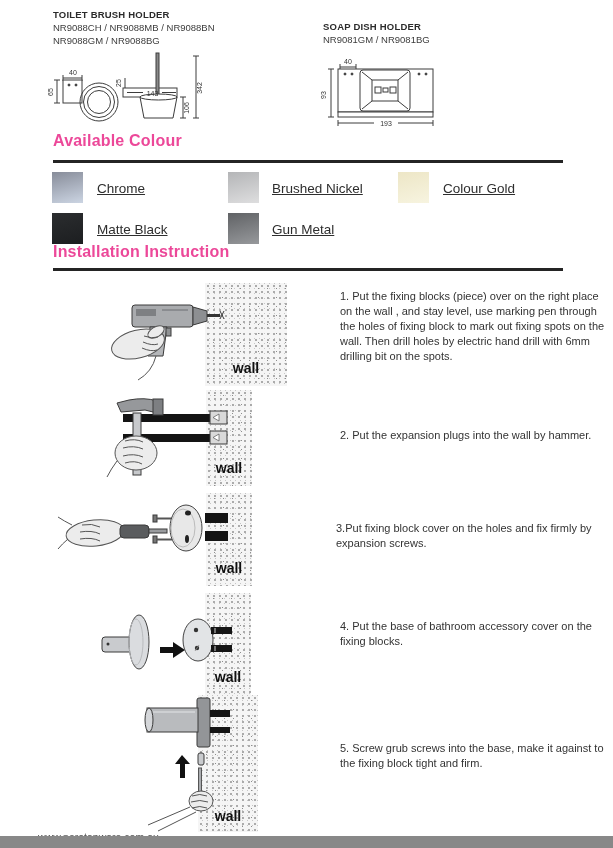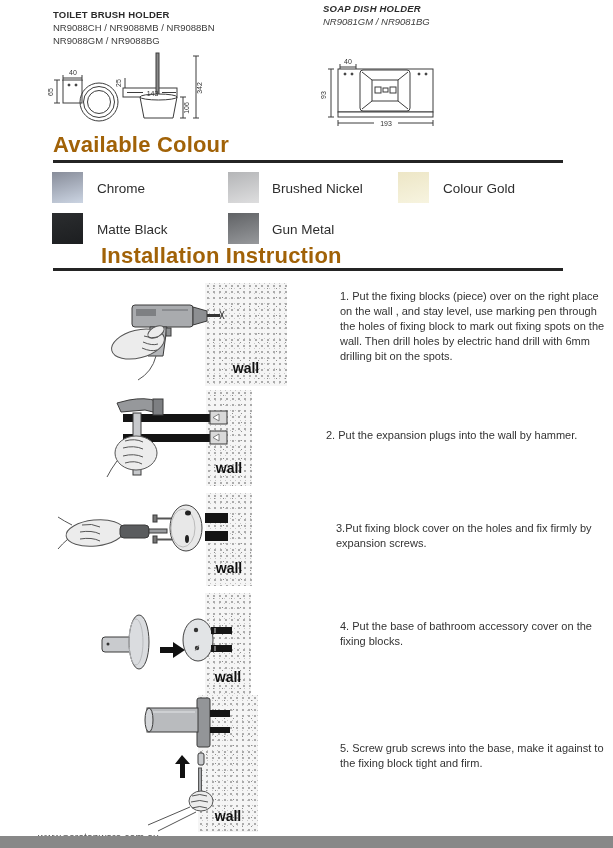--- a/index.html
+++ b/index.html
@@ -3,25 +3,25 @@
 <meta charset="utf-8">
 <style>
   html,body{margin:0;padding:0;background:#888;}
   #page{position:relative;width:613px;height:836px;background:#ffffff;overflow:hidden;
         font-family:"Liberation Sans","DejaVu Sans",sans-serif;color:#222;}
   .abs{position:absolute;}
   
   .prod-title{font-size:9.5px;font-weight:bold;color:#2b2b2b;letter-spacing:.2px;line-height:13px;}
   .prod-models{font-size:9.5px;color:#3c3c3c;line-height:13px;}
   
-  .section-h{font-size:22px;font-weight:bold;color:#a16207;letter-spacing:.2px;}
+  .section-h{font-size:16px;font-weight:bold;color:#ec4899;letter-spacing:.2px;}
   .rule{background:#242424;height:3px;width:510px;}
   
   .swatch{width:31px;height:31px;}
-  .swatch-label{font-size:13.5px;color:#2e2e2e;}
+  .swatch-label{font-size:13.5px;color:#2e2e2e;text-decoration:underline;}
   
   .step-text{font-size:11px;line-height:15px;color:#333;}
   
   .wall{background-color:#f5f5f5;
     background-image:
       radial-gradient(circle,#a9a9a9 0.7px,transparent 0.95px),
       radial-gradient(circle,#c6c6c6 0.7px,transparent 0.95px),
       radial-gradient(circle,#8d8d8d 0.6px,transparent 0.85px);
     background-size:6px 6px,5px 5px,9px 9px;
     background-position:0 0,2px 3px,4px 1px;}
@@ -35,21 +35,21 @@
 </head>
 <body>
 
 <div id="page">
 
   <div class="abs" style="left:53px;top:8px;">
     <div class="prod-title">TOILET BRUSH HOLDER</div>
     <div class="prod-models">NR9088CH / NR9088MB / NR9088BN</div>
     <div class="prod-models">NR9088GM / NR9088BG</div>
   </div>
-  <div class="abs" style="left:323px;top:2px;font-style:italic;">
+  <div class="abs" style="left:323px;top:20px;">
     <div class="prod-title">SOAP DISH HOLDER</div>
     <div class="prod-models">NR9081GM / NR9081BG</div>
   </div>
 
   <svg class="abs" style="left:50px;top:52px;" width="170" height="85" viewBox="0 0 170 85">
     <g stroke="#3c3c3c" stroke-width="1" fill="none">
 
       <line x1="13" y1="26" x2="32" y2="26"></line>
         <line x1="13" y1="23" x2="13" y2="29"></line>
         <line x1="32" y1="23" x2="32" y2="29"></line>
@@ -140,21 +140,21 @@
   <div class="abs swatch-label" style="left:97px;top:181px;">Chrome</div>
   <div class="abs swatch" style="left: 228px; top: 172px; background: linear-gradient(165deg, rgb(180, 181, 183), rgb(222, 222, 223));"></div>
   <div class="abs swatch-label" style="left:272px;top:181px;">Brushed Nickel</div>
   <div class="abs swatch" style="left: 398px; top: 172px; background: linear-gradient(165deg, rgb(237, 230, 198), rgb(247, 244, 224));"></div>
   <div class="abs swatch-label" style="left:443px;top:181px;">Colour Gold</div>
   <div class="abs swatch" style="left: 52px; top: 213px; background: linear-gradient(165deg, rgb(43, 45, 47), rgb(28, 30, 32));"></div>
   <div class="abs swatch-label" style="left:97px;top:222px;">Matte Black</div>
   <div class="abs swatch" style="left: 228px; top: 213px; background: linear-gradient(165deg, rgb(96, 98, 101), rgb(151, 153, 156));"></div>
   <div class="abs swatch-label" style="left:272px;top:222px;">Gun Metal</div>
 
-  <div class="abs section-h" style="left:53px;top:243px;margin-left:48px;">Installation Instruction</div>
+  <div class="abs section-h" style="left:53px;top:243px;">Installation Instruction</div>
   <div class="abs rule" style="left:53px;top:268px;"></div>
 
   <div class="abs wall" style="left:205px;top:283px;width:82px;height:103px;">
     <span class="wall-label">wall</span>
   </div>
   <svg class="abs" style="left:100px;top:290px;" width="130" height="100" viewBox="0 0 130 100">
     <g stroke="#3a3a3a" stroke-width="1">
       <rect x="32" y="15" width="61" height="22" rx="3" fill="#a9abae"></rect>
       <rect x="36" y="19" width="20" height="7" fill="#7e8083" stroke="none"></rect>
       <line x1="62" y1="20" x2="88" y2="20" stroke="#6d6f72"></line>
@@ -186,21 +186,21 @@
       <polyline points="108,42.5 114,39 114,46 108,42.5" fill="#ffffff" stroke="#555" stroke-width="0.7"></polyline>
 
       <path d="M12,8 L24,5 Q40,2 52,6 L52,18 L40,15 L16,17 Z" fill="#96989b"></path>
       <rect x="48" y="4" width="10" height="16" fill="#7d7f82"></rect>
       <rect x="28" y="18" width="8" height="62" fill="#c7c9cc"></rect>
       <ellipse cx="31" cy="58" rx="21" ry="17" fill="#ececec" stroke="#555"></ellipse>
       <path d="M20,46 q10,-3 18,1 M18,53 q11,-3 20,1 M18,61 q11,-3 20,1 M20,68 q10,-3 17,1" fill="none" stroke="#555"></path>
       <path d="M12,66 q-6,8 -10,16" fill="none" stroke="#555"></path>
     </g>
   </svg>
-  <div class="abs step-text" style="left:326px;top:428px;width:272px;">2. Put the expansion plugs into the wall by hammer.</div>
+  <div class="abs step-text" style="left:340px;top:428px;width:272px;">2. Put the expansion plugs into the wall by hammer.</div>
 
   <div class="abs wall" style="left:206px;top:493px;width:46px;height:93px;">
     <span class="wall-label">wall</span>
   </div>
   <svg class="abs" style="left:60px;top:495px;" width="175" height="90" viewBox="0 0 175 90">
     <g stroke="#3a3a3a" stroke-width="1">
 
       <ellipse cx="35" cy="38" rx="29" ry="13" fill="#ececec" stroke="#555" transform="rotate(-6 35 38)"></ellipse>
       <path d="M22,30 q10,-2 18,2 M20,37 q12,-2 20,2 M20,44 q12,-2 20,2" fill="none" stroke="#555"></path>
       <path d="M8,44 q-6,5 -10,10 M12,30 q-8,-4 -14,-8" fill="none" stroke="#555"></path>

